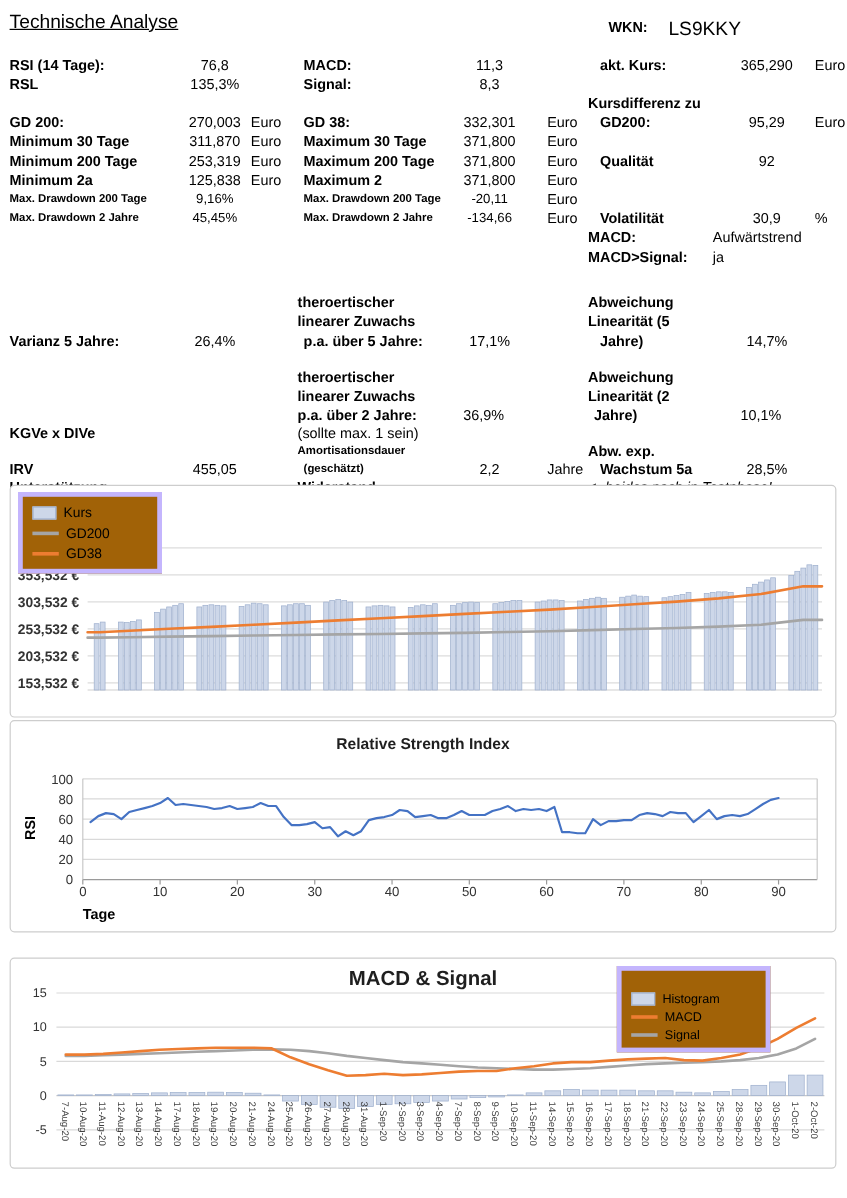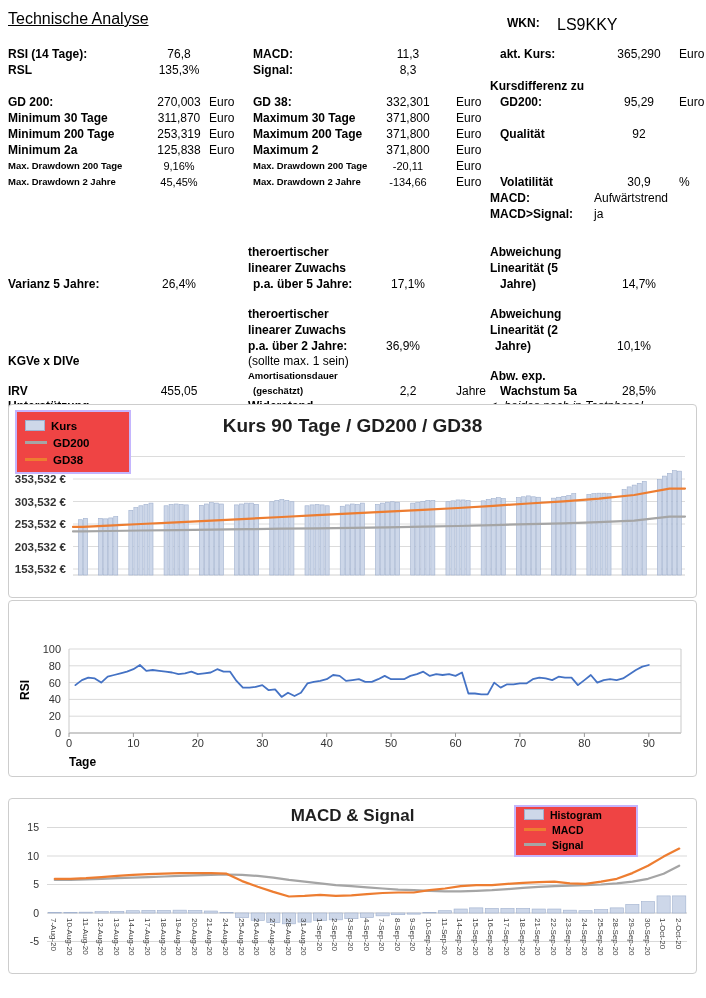--- a/index.html
+++ b/index.html
@@ -29,23 +29,23 @@
   
   .panel{position:absolute;left:8px;width:687px;border:1px solid #cdcdcd;border-radius:4px;background:#fff;}
   #p1{top:404px;height:192px;}
   #p2{top:600px;height:175px;}
   #p3{top:798px;height:174px;}
   .panel svg{position:absolute;left:0;top:0;}
   .ctitle{position:absolute;left:0;right:0;text-align:center;font-weight:bold;color:#1f1f1f;}
   #p1 .ctitle{top:10px;font-size:19px;}
   #p2 .ctitle{top:11px;font-size:13px;}
   #p3 .ctitle{top:7px;font-size:17px;}
-  .legend{position:absolute;background:#ef4444;border:2px solid #c4b5fd;z-index:3;font-weight:bold;}
+  .legend{position:absolute;background:#a16207;border:4px solid #c4b5fd;z-index:3;}
   .lg1{left:6px;top:5px;width:104px;padding:5px 0 4px 8px;}
-  .lg3{left:505px;top:6px;width:112px;padding:0 0 3px 8px;}
+  .lg3{left:505px;top:6px;width:112px;padding:16px 0 3px 8px;}
   .litem{display:flex;align-items:center;height:17px;font-size:11.5px;}
   .lg3 .litem{height:15px;font-size:10.5px;}
   .sw{margin-right:6px;flex:0 0 auto;}
   .sw-bar{width:18px;height:9px;background:#cdd7e9;border:1px solid #9fb0ce;}
   .sw-line{width:22px;height:0;border-top:3px solid #a5a5a5;}
   .sw-orange{border-top-color:#ed7d31;}
   .sw-gray{border-top-color:#a5a5a5;}
   .ylab{position:absolute;left:6px;top:82px;font-size:12px;font-weight:bold;transform:rotate(-90deg);}
   .xlab{position:absolute;left:60px;width:580px;top:154px;text-align:left;font-size:12px;font-weight:bold;}
   .tk1{font:bold 11.5px "Liberation Sans",sans-serif;fill:#333;}
@@ -397,21 +397,20 @@
         <rect x="628.20" y="78.29" width="4.03" height="91.71" fill="#cdd7e9" stroke="#9fb0ce" stroke-width="0.6"></rect>
         <rect x="633.24" y="76.49" width="4.03" height="93.51" fill="#cdd7e9" stroke="#9fb0ce" stroke-width="0.6"></rect>
         <rect x="648.34" y="74.69" width="4.03" height="95.31" fill="#cdd7e9" stroke="#9fb0ce" stroke-width="0.6"></rect>
         <rect x="653.37" y="71.09" width="4.03" height="98.91" fill="#cdd7e9" stroke="#9fb0ce" stroke-width="0.6"></rect>
         <rect x="658.40" y="68.39" width="4.03" height="101.61" fill="#cdd7e9" stroke="#9fb0ce" stroke-width="0.6"></rect>
         <rect x="663.44" y="65.69" width="4.03" height="104.31" fill="#cdd7e9" stroke="#9fb0ce" stroke-width="0.6"></rect>
         <rect x="668.47" y="66.14" width="4.03" height="103.86" fill="#cdd7e9" stroke="#9fb0ce" stroke-width="0.6"></rect>
         <polyline points="64.0,126.4 74.0,126.4 99.2,126.0 131.9,125.5 167.2,125.1 202.4,124.6 237.6,124.2 272.8,123.7 308.1,123.3 343.3,122.8 378.5,122.4 413.8,121.7 449.0,121.0 484.3,120.1 519.5,119.2 554.7,118.3 589.9,117.2 625.2,115.6 660.4,111.6 676.0,111.6" fill="none" stroke="#a5a5a5" stroke-width="2.2" stroke-linejoin="round" stroke-linecap="round"></polyline>
         <polyline points="64.0,121.9 74.0,121.9 99.2,120.6 131.9,119.0 167.2,117.4 202.4,115.6 237.6,113.8 272.8,112.0 308.1,110.2 343.3,108.4 378.5,106.6 413.8,104.8 449.0,103.0 484.3,100.8 519.5,98.5 554.7,96.3 589.9,93.6 625.2,90.0 660.4,83.6 676.0,83.6" fill="none" stroke="#ed7d31" stroke-width="2.2" stroke-linejoin="round" stroke-linecap="round"></polyline>
       </svg>
-    <div class="ctitle">Kurs 90 Tage / GD200 / GD38</div>
     <div class="legend lg1">
       <div class="litem">
           <span class="sw sw-bar"></span>
           <span>Kurs</span>
         </div>
       <div class="litem">
           <span class="sw sw-line sw-gray"></span>
           <span>GD200</span>
         </div>
       <div class="litem">
@@ -452,20 +451,21 @@
         <line x1="446.5" y1="132" x2="446.5" y2="136" stroke="#9a9a9a" stroke-width="1"></line>
         <text x="446.5" y="146" text-anchor="middle" class="tk2">60</text>
         <line x1="510.9" y1="132" x2="510.9" y2="136" stroke="#9a9a9a" stroke-width="1"></line>
         <text x="510.9" y="146" text-anchor="middle" class="tk2">70</text>
         <line x1="575.4" y1="132" x2="575.4" y2="136" stroke="#9a9a9a" stroke-width="1"></line>
         <text x="575.4" y="146" text-anchor="middle" class="tk2">80</text>
         <line x1="639.8" y1="132" x2="639.8" y2="136" stroke="#9a9a9a" stroke-width="1"></line>
         <text x="639.8" y="146" text-anchor="middle" class="tk2">90</text>
         <polyline points="66.4,84.1 72.9,79.1 79.3,76.6 85.8,77.4 92.2,81.6 98.7,75.7 105.1,74.0 111.5,72.4 118.0,70.7 124.4,68.2 130.9,64.0 137.3,69.8 143.7,69.0 150.2,69.8 156.6,70.7 163.1,71.5 169.5,73.2 176.0,72.4 182.4,70.7 188.8,73.2 195.3,72.4 201.7,71.5 208.2,68.2 214.6,70.7 221.1,70.7 227.5,79.9 233.9,86.6 240.4,86.6 246.8,85.8 253.3,84.1 259.7,89.2 266.1,88.3 272.6,95.9 279.0,91.7 285.5,95.0 291.9,91.7 298.4,82.4 304.8,80.8 311.2,79.9 317.7,78.2 324.1,74.0 330.6,74.9 337.0,79.9 343.5,79.1 349.9,78.2 356.3,80.8 362.8,80.8 369.2,78.2 375.7,74.9 382.1,78.2 388.5,78.2 395.0,78.2 401.4,74.9 407.9,73.2 414.3,70.7 420.8,74.9 427.2,73.2 433.6,74.0 440.1,73.2 446.5,74.9 453.0,71.5 459.4,92.5 465.9,92.5 472.3,93.4 478.7,93.4 485.2,81.6 491.6,86.6 498.1,83.3 504.5,83.3 510.9,82.4 517.4,82.4 523.8,78.2 530.3,76.6 536.7,77.4 543.2,79.1 549.6,75.7 556.0,76.6 562.5,76.6 568.9,84.1 575.4,79.1 581.8,74.0 588.3,81.6 594.7,79.1 601.1,78.2 607.6,79.1 614.0,77.4 620.5,73.2 626.9,69.0 633.3,65.6 639.8,64.0" fill="none" stroke="#4472c4" stroke-width="1.8" stroke-linejoin="round" stroke-linecap="round"></polyline>
       </svg>
+    <div class="ctitle">Relative Strength Index</div>
     <div class="ylab">RSI</div>
     <div class="xlab">Tage</div>
   </div>
 
   <div class="panel" id="p3">
     <svg id="c3svg" width="687" height="174" viewBox="0 0 687 174">
         <line x1="38" y1="28.5" x2="678" y2="28.5" stroke="#d9d9d9" stroke-width="1"></line>
         <text x="30" y="32.0" text-anchor="end" class="tk3">15</text>
         <line x1="38" y1="57.0" x2="678" y2="57.0" stroke="#d9d9d9" stroke-width="1"></line>
         <text x="30" y="60.5" text-anchor="end" class="tk3">10</text>

